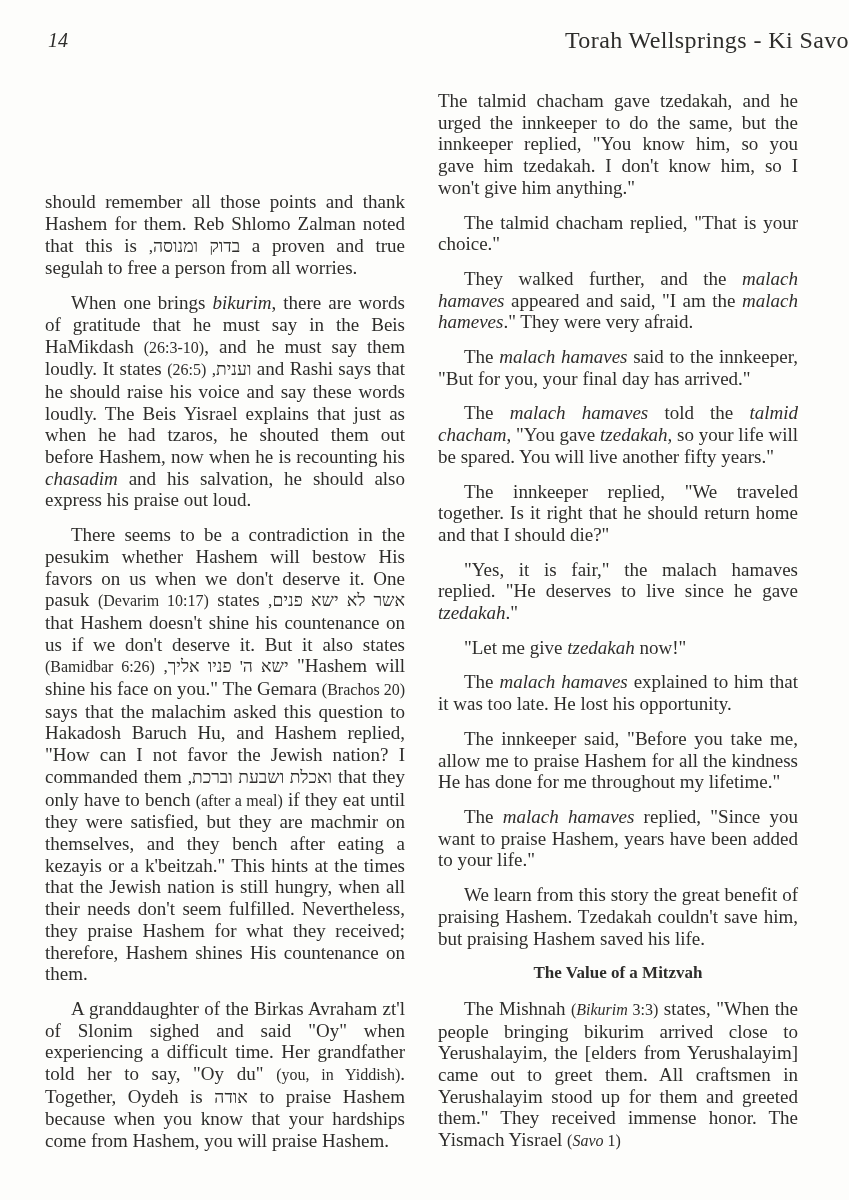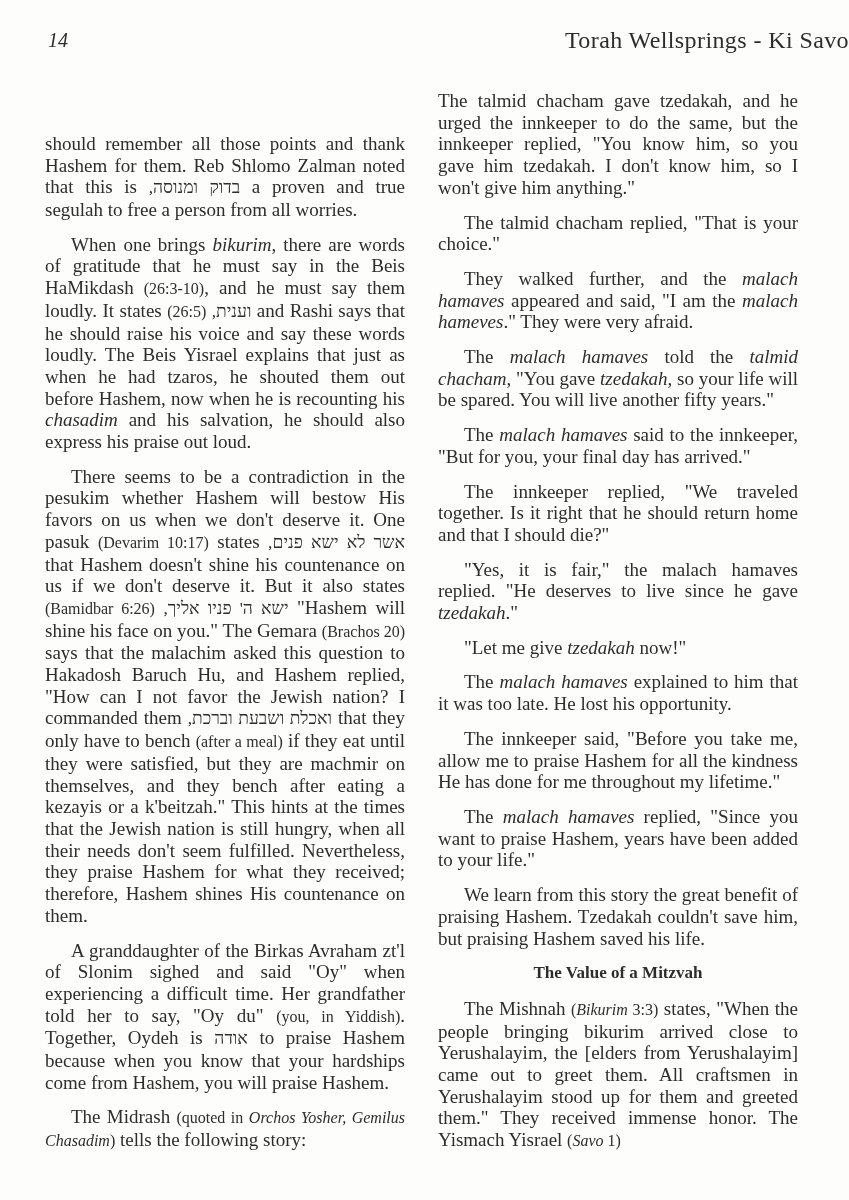--- a/index.html
+++ b/index.html
@@ -59,28 +59,27 @@
   <div class="header">
     <span class="page-number">14</span>
     <div class="page-title">Torah Wellsprings - Ki Savo</div>
   </div>
   <div class="columns">
     <div class="column">
         <p class="para"><span>should remember all those points and thank Hashem for them. Reb Shlomo Zalman noted that this is </span><span class="heb" dir="rtl">בדוק ומנוסה,</span><span> a proven and true segulah to free a person from all worries.</span></p>
         <p class="para indent"><span>When one brings </span><span class="it">bikurim</span><span>, there are words of gratitude that he must say in the Beis HaMikdash </span><span class="cite">(26:3-10)</span><span>, and he must say them loudly. It states </span><span class="cite">(26:5)</span><span> </span><span class="heb" dir="rtl">וענית,</span><span> and Rashi says that he should raise his voice and say these words loudly. The Beis Yisrael explains that just as when he had tzaros, he shouted them out before Hashem, now when he is recounting his </span><span class="it">chasadim</span><span> and his salvation, he should also express his praise out loud.</span></p>
         <p class="para indent"><span>There seems to be a contradiction in the pesukim whether Hashem will bestow His favors on us when we don't deserve it. One pasuk </span><span class="cite">(Devarim 10:17)</span><span> states </span><span class="heb" dir="rtl">אשר לא ישא פנים,</span><span> that Hashem doesn't shine his countenance on us if we don't deserve it. But it also states </span><span class="cite">(Bamidbar 6:26)</span><span> </span><span class="heb" dir="rtl">ישא ה' פניו אליך,</span><span> "Hashem will shine his face on you." The Gemara </span><span class="cite">(Brachos 20)</span><span> says that the malachim asked this question to Hakadosh Baruch Hu, and Hashem replied, "How can I not favor the Jewish nation? I commanded them </span><span class="heb" dir="rtl">ואכלת ושבעת וברכת,</span><span> that they only have to bench </span><span class="cite">(after a meal)</span><span> if they eat until they were satisfied, but they are machmir on themselves, and they bench after eating a kezayis or a k'beitzah." This hints at the times that the Jewish nation is still hungry, when all their needs don't seem fulfilled. Nevertheless, they praise Hashem for what they received; therefore, Hashem shines His countenance on them.</span></p>
         <p class="para indent"><span>A granddaughter of the Birkas Avraham zt'l of Slonim sighed and said "Oy" when experiencing a difficult time. Her grandfather told her to say, "Oy du" </span><span class="cite">(you, in Yiddish)</span><span>. Together, Oydeh is </span><span class="heb" dir="rtl">אודה</span><span> to praise Hashem because when you know that your hardships come from Hashem, you will praise Hashem.</span></p>
-        <p class="para indent"><span>The Midrash </span><span class="cite">(quoted in </span><span class="cite it">Orchos Yosher, Gemilus Chasadim</span><span class="cite">)</span><span> tells the following story:</span></p>
       </div>
     <div class="column">
         <p class="para"><span>The talmid chacham gave tzedakah, and he urged the innkeeper to do the same, but the innkeeper replied, "You know him, so you gave him tzedakah. I don't know him, so I won't give him anything."</span></p>
         <p class="para indent"><span>The talmid chacham replied, "That is your choice."</span></p>
         <p class="para indent"><span>They walked further, and the </span><span class="it">malach hamaves</span><span> appeared and said, "I am the </span><span class="it">malach hameves</span><span>." They were very afraid.</span></p>
+        <p class="para indent"><span>The </span><span class="it">malach hamaves</span><span> said to the innkeeper, "But for you, your final day has arrived."</span></p>
         <p class="para indent"><span>The </span><span class="it">malach hamaves</span><span> told the </span><span class="it">talmid chacham</span><span>, "You gave </span><span class="it">tzedakah,</span><span> so your life will be spared. You will live another fifty years."</span></p>
-        <p class="para indent"><span>The </span><span class="it">malach hamaves</span><span> said to the innkeeper, "But for you, your final day has arrived."</span></p>
         <p class="para indent"><span>The innkeeper replied, "We traveled together. Is it right that he should return home and that I should die?"</span></p>
         <p class="para indent"><span>"Yes, it is fair," the malach hamaves replied. "He deserves to live since he gave </span><span class="it">tzedakah</span><span>."</span></p>
         <p class="para indent"><span>"Let me give </span><span class="it">tzedakah</span><span> now!"</span></p>
         <p class="para indent"><span>The </span><span class="it">malach hamaves</span><span> explained to him that it was too late. He lost his opportunity.</span></p>
         <p class="para indent"><span>The innkeeper said, "Before you take me, allow me to praise Hashem for all the kindness He has done for me throughout my lifetime."</span></p>
         <p class="para indent"><span>The </span><span class="it">malach hamaves</span><span> replied, "Since you want to praise Hashem, years have been added to your life."</span></p>
         <p class="para indent"><span>We learn from this story the great benefit of praising Hashem. Tzedakah couldn't save him, but praising Hashem saved his life.</span></p>
         <h3 class="section-heading">The Value of a Mitzvah</h3>
         <p class="para indent"><span>The Mishnah </span><span class="cite">(</span><span class="cite it">Bikurim</span><span class="cite"> 3:3)</span><span> states, "When the people bringing bikurim arrived close to Yerushalayim, the [elders from Yerushalayim] came out to greet them. All craftsmen in Yerushalayim stood up for them and greeted them." They received immense honor. The Yismach Yisrael </span><span class="cite">(</span><span class="cite it">Savo</span><span class="cite"> 1)</span></p>
       </div>

